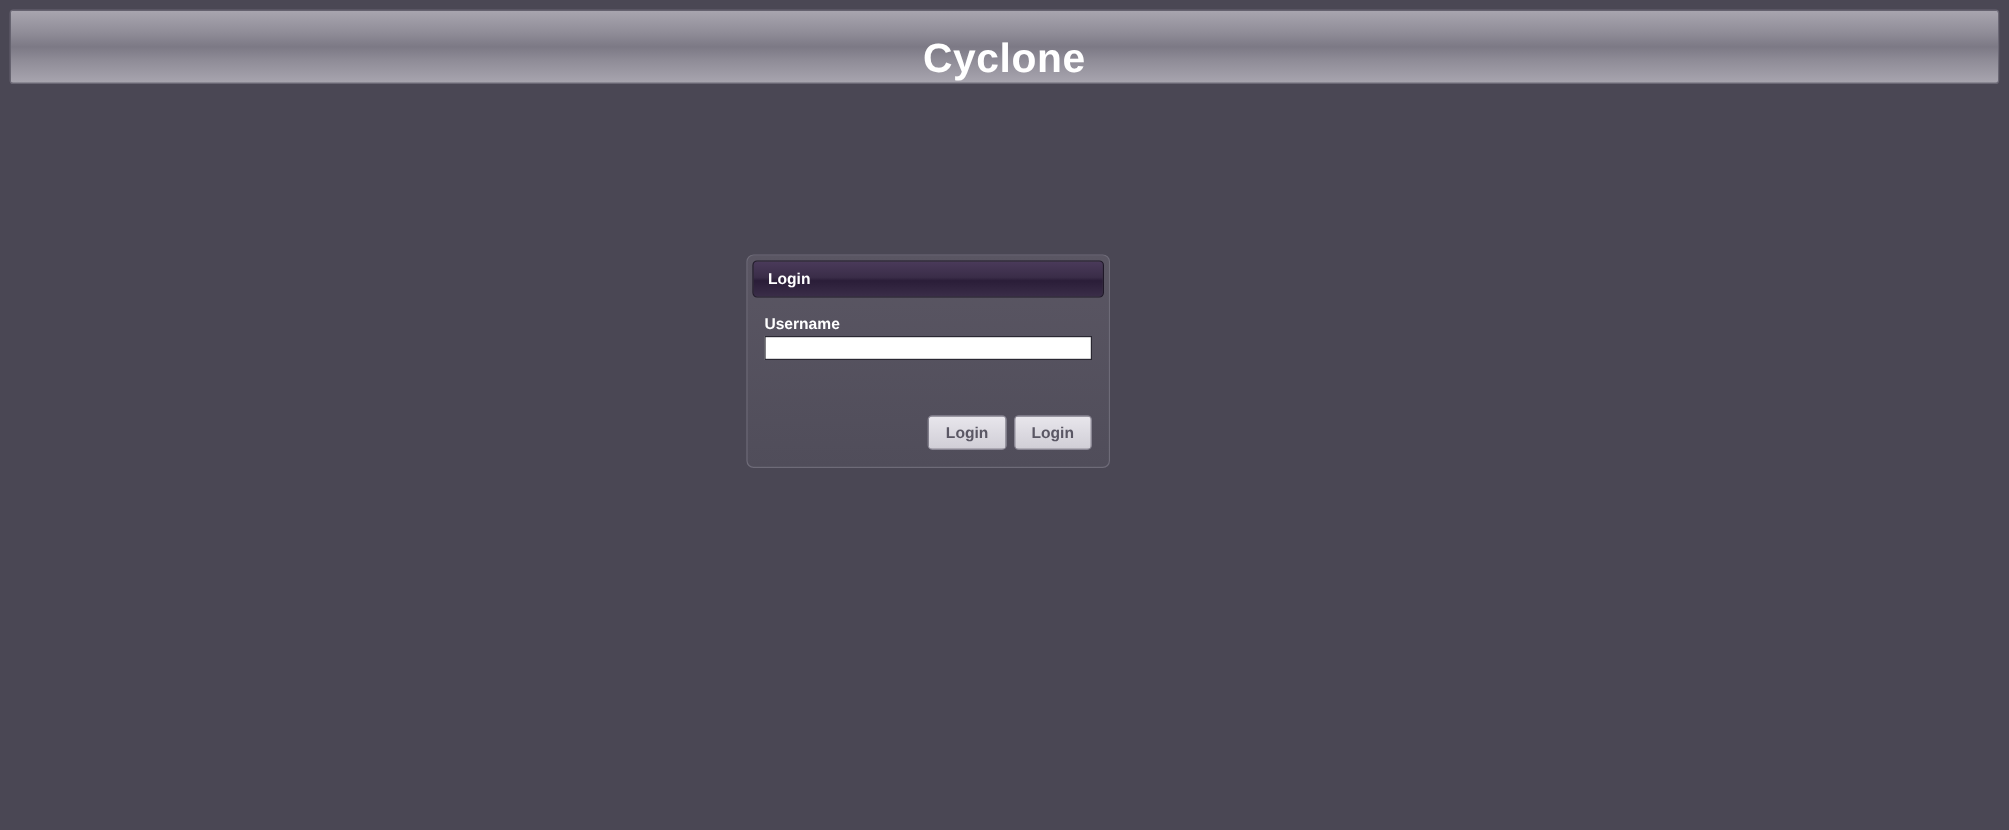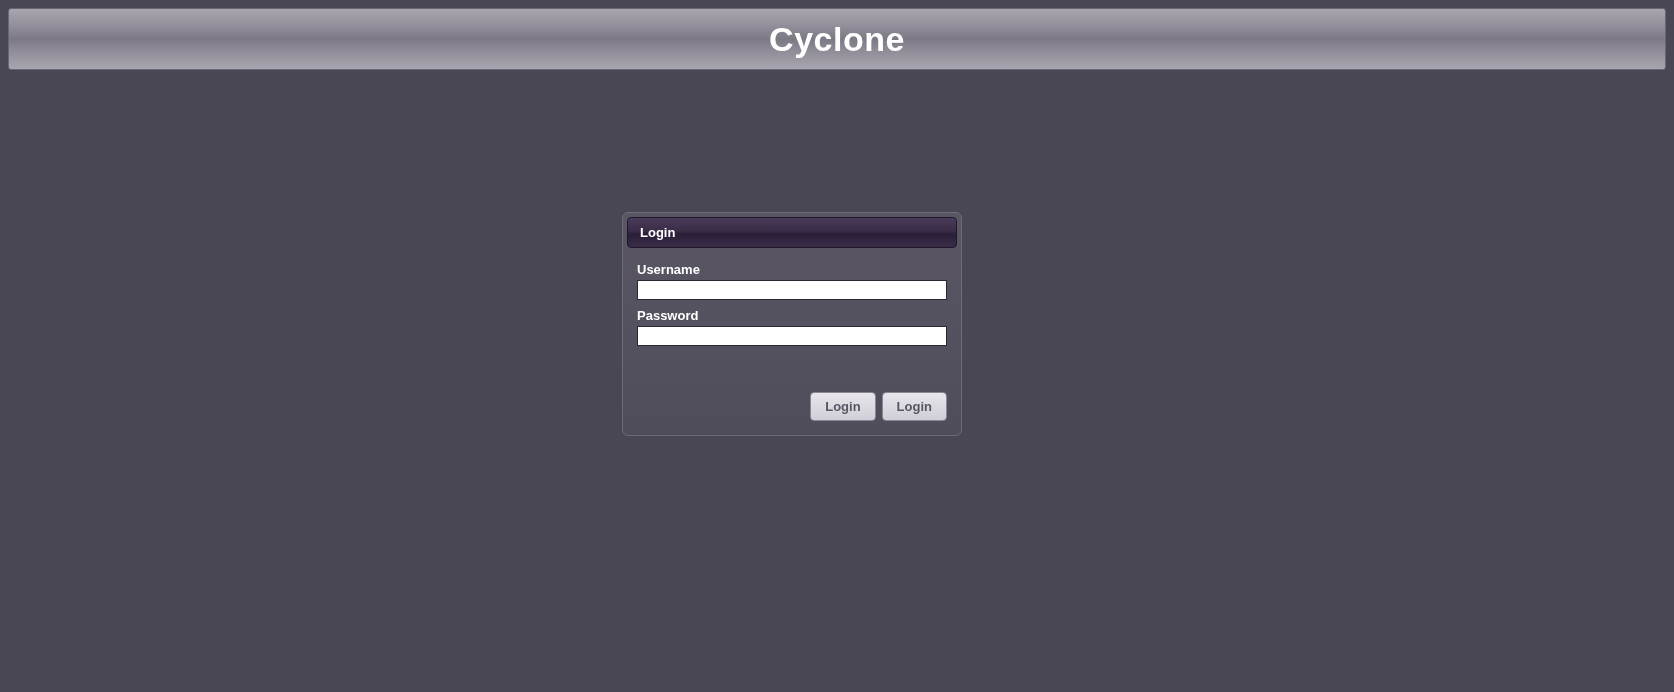--- a/index.html
+++ b/index.html
@@ -21,36 +21,36 @@
       height: 62px;
       background: linear-gradient(to bottom, 
         #a8a5af 0%, 
         #908d98 30%, 
         #7c7985 50%, 
         #908d98 70%, 
         #a8a5af 100%);
       border: 1px solid #6a6774;
       border-radius: 3px;
       display: flex;
-      align-items: center;
+      align-items: flex-end;
       justify-content: center;
     }
     
     .app-title {
       color: #ffffff;
       font-size: 34px;
       font-weight: bold;
       letter-spacing: 0.5px;
     }
     
     .login-container {
       position: absolute;
       left: 622px;
       top: 212px;
-      width: 340px;
+      width: 303px;
       background: linear-gradient(to bottom, #5a5663 0%, #504d5a 100%);
       border: 1px solid #6e6b78;
       border-radius: 6px;
       overflow: hidden;
     }
     
     .panel-header {
       background: linear-gradient(to bottom, 
         #4a3a5a 0%, 
         #3a2d48 45%, 
@@ -63,21 +63,21 @@
       color: #ffffff;
       font-size: 13px;
       font-weight: bold;
     }
     
     .panel-body {
       padding: 10px 14px 14px 14px;
     }
     
     .form-field {
-      margin-bottom: 8px;
+      margin-bottom: 28px;
     }
     
     .field-label {
       color: #ffffff;
       font-size: 13px;
       font-weight: bold;
       display: block;
       margin-bottom: 3px;
     }
     
@@ -120,24 +120,20 @@
 
 <div class="login-container">
   <div class="panel-header">Login</div>
   <div class="panel-body">
 
     <div class="form-field">
       <label class="field-label">Username</label>
       <input type="text" class="text-input" value="" style="">
     </div>
 
-    <div class="form-field">
-      <label class="field-label">Password</label>
-      <input type="password" class="text-input" value="" style="">
-    </div>
 
     <div class="button-row">
       <button class="btn">Login</button>
       <button class="btn">Login</button>
     </div>
 
   </div>
 </div>
 
 </body></html>

